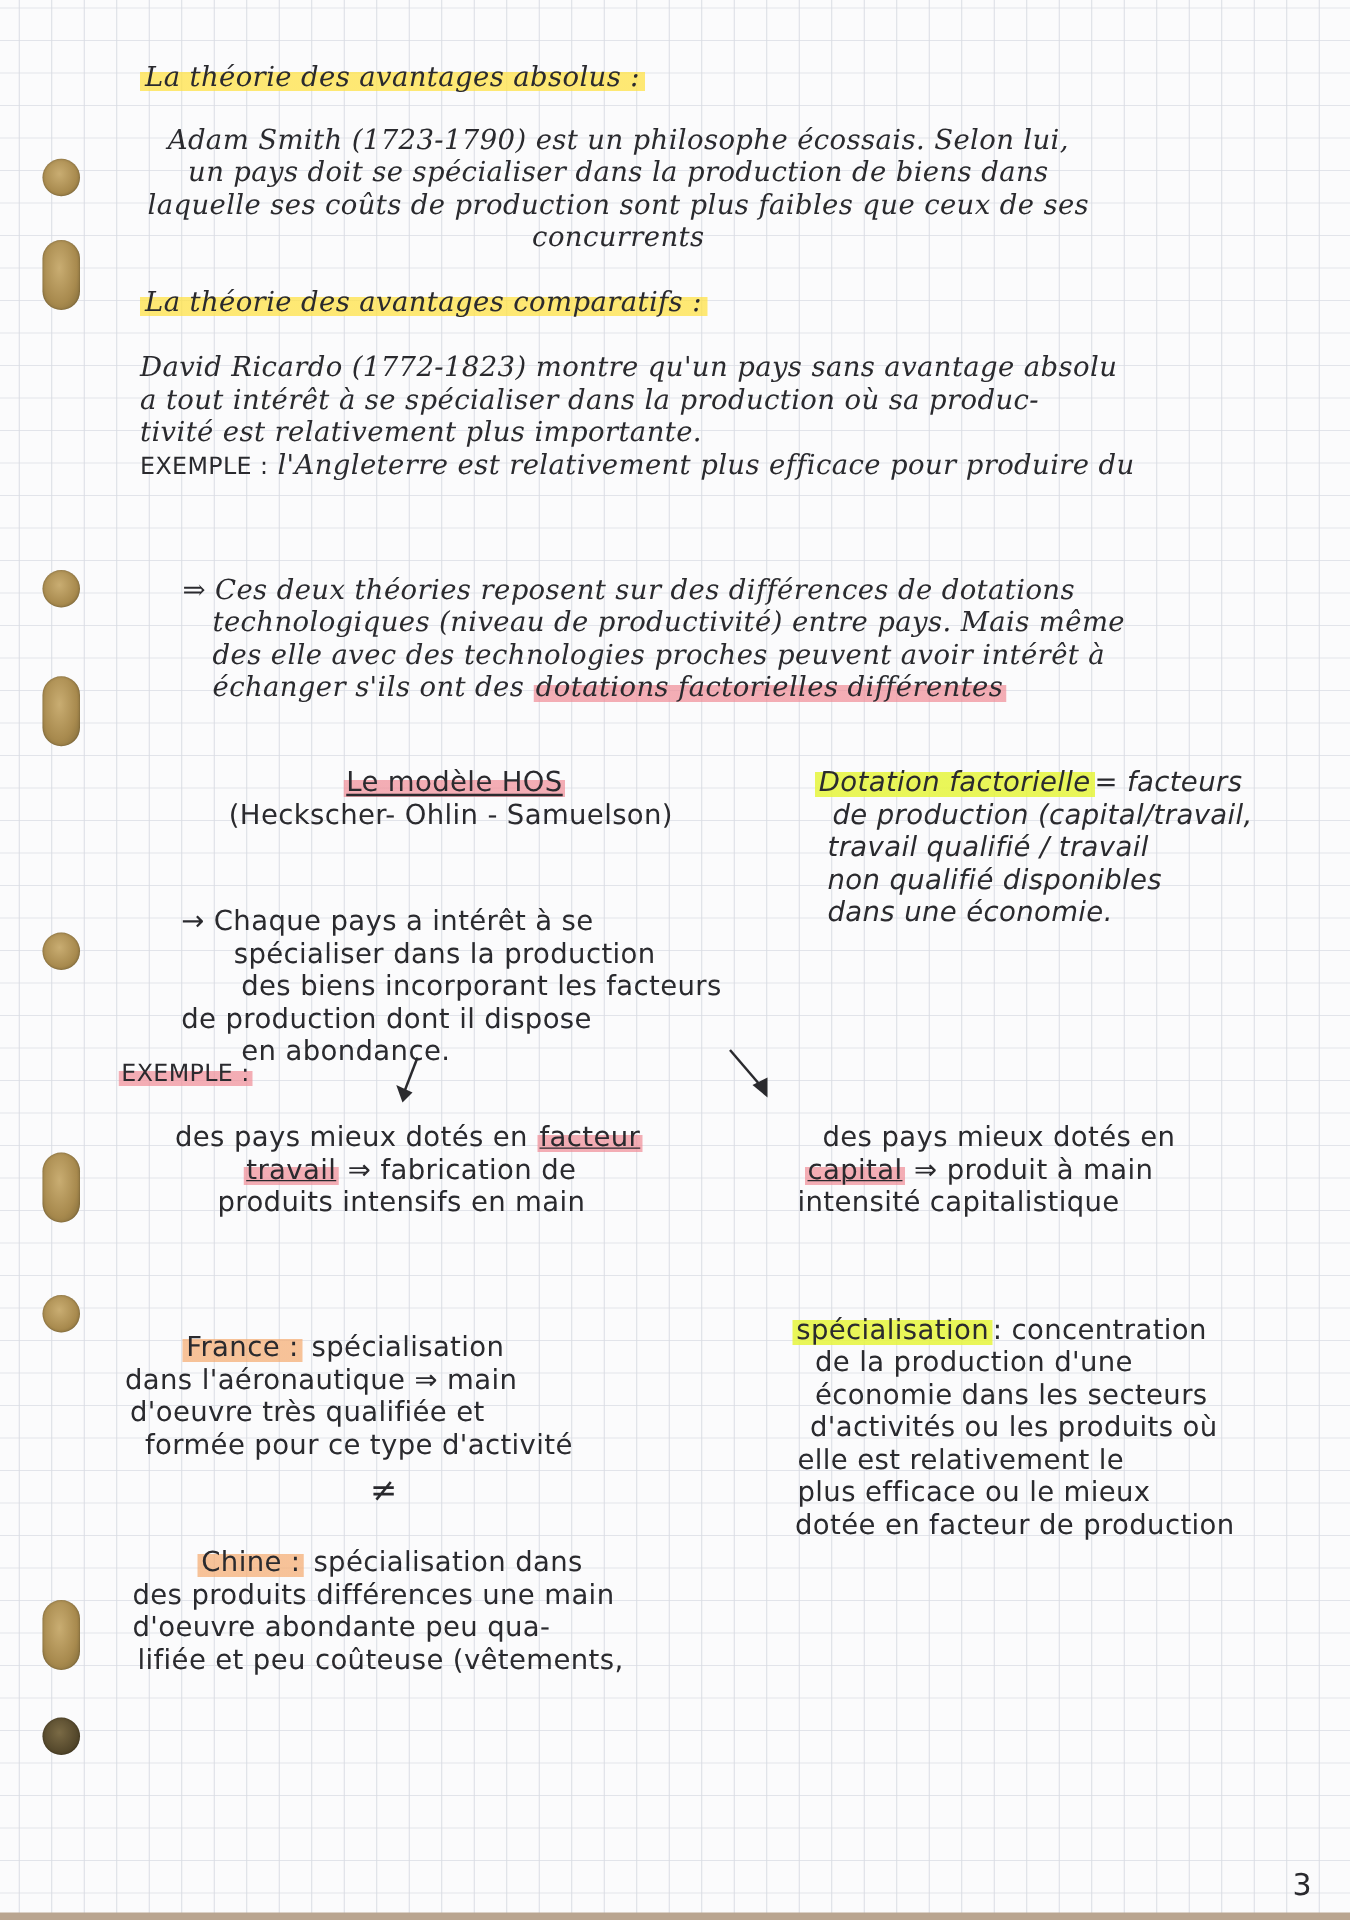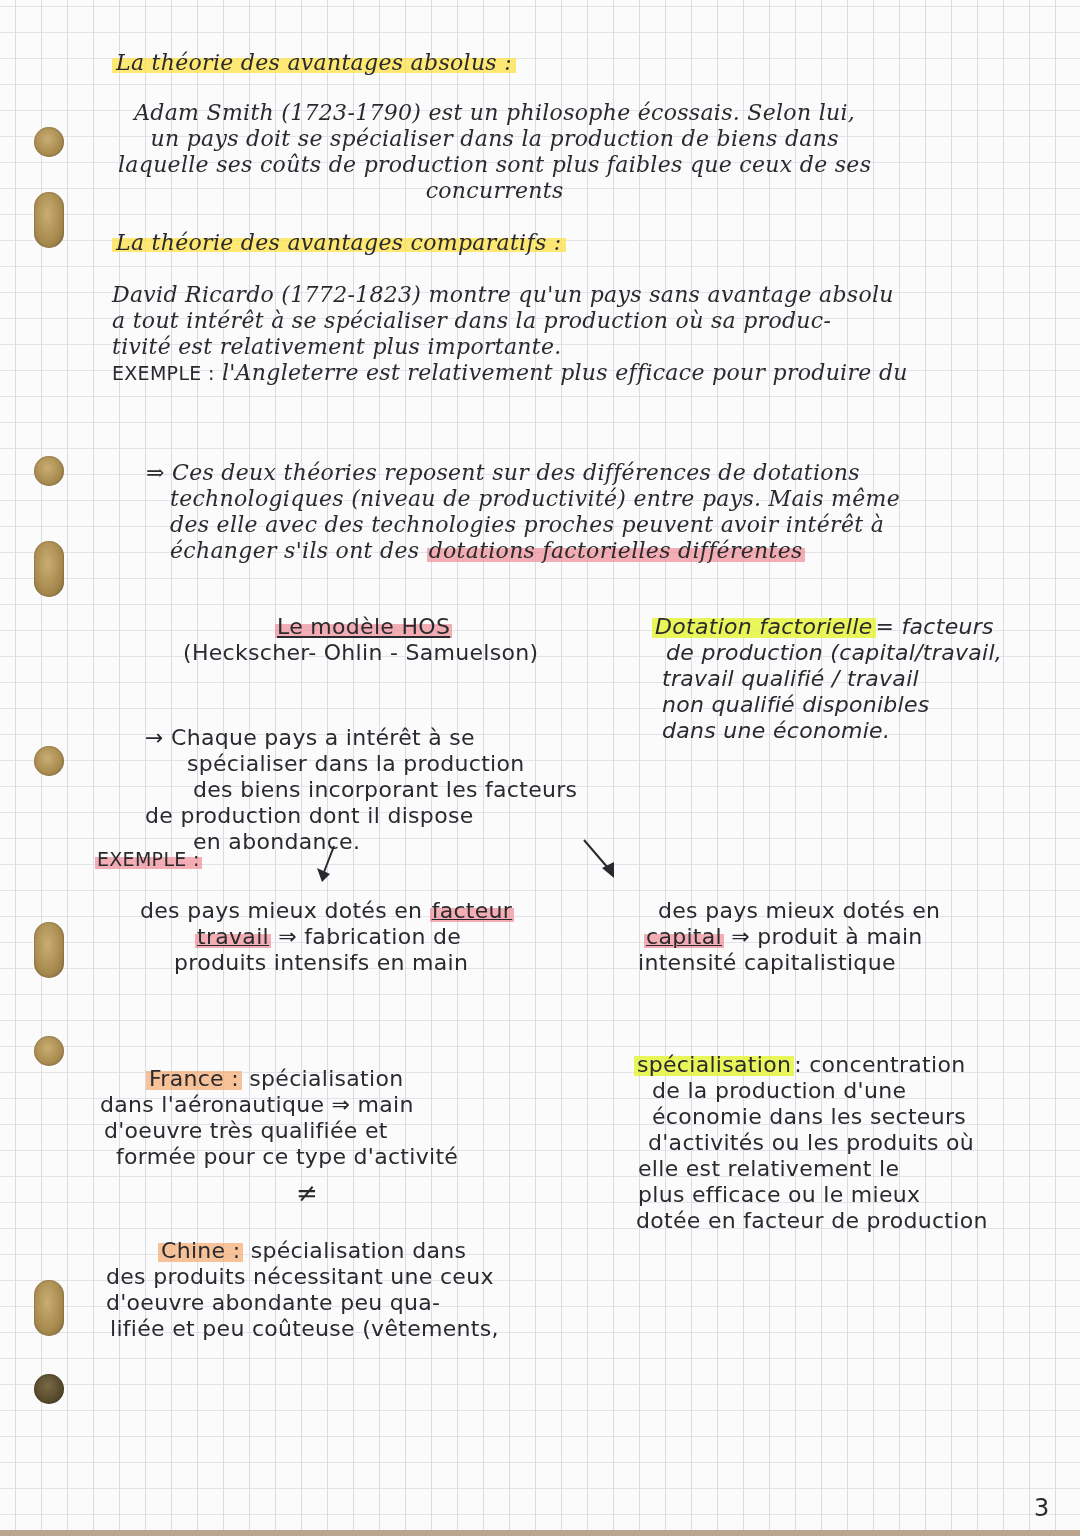--- a/index.html
+++ b/index.html
@@ -120,21 +120,21 @@
   <span class="line" style="padding-left:46px"><span class="hl-orange">France :</span> <span>spécialisation</span></span>
   <span class="line">dans l'aéronautique ⇒ main</span>
   <span class="line" style="padding-left:4px">d'oeuvre très qualifiée et</span>
   <span class="line" style="padding-left:16px">formée pour ce type d'activité</span>
 </div>
 
 <div class="txt upright" style="left:296px; top:1180px; font-size:26px;">≠</div>
 
 <div class="txt upright" style="left:106px; top:1238px;">
   <span class="line" style="padding-left:52px"><span class="hl-orange">Chine :</span> <span>spécialisation dans</span></span>
-  <span class="line">des produits nécessitant une ceux</span>
+  <span class="line">des produits différences une main</span>
   <span class="line">d'oeuvre abondante peu qua-</span>
   <span class="line" style="padding-left:4px">lifiée et peu coûteuse (vêtements,</span>
 </div>
 
 <div class="txt upright" style="left:634px; top:1052px;">
   <span class="line"><span class="hl-lime">spécialisation</span><span>:</span> <span>concentration</span></span>
   <span class="line" style="padding-left:18px">de la production d'une</span>
   <span class="line" style="padding-left:18px">économie dans les secteurs</span>
   <span class="line" style="padding-left:14px">d'activités ou les produits où</span>
   <span class="line" style="padding-left:4px">elle est relativement le</span>

